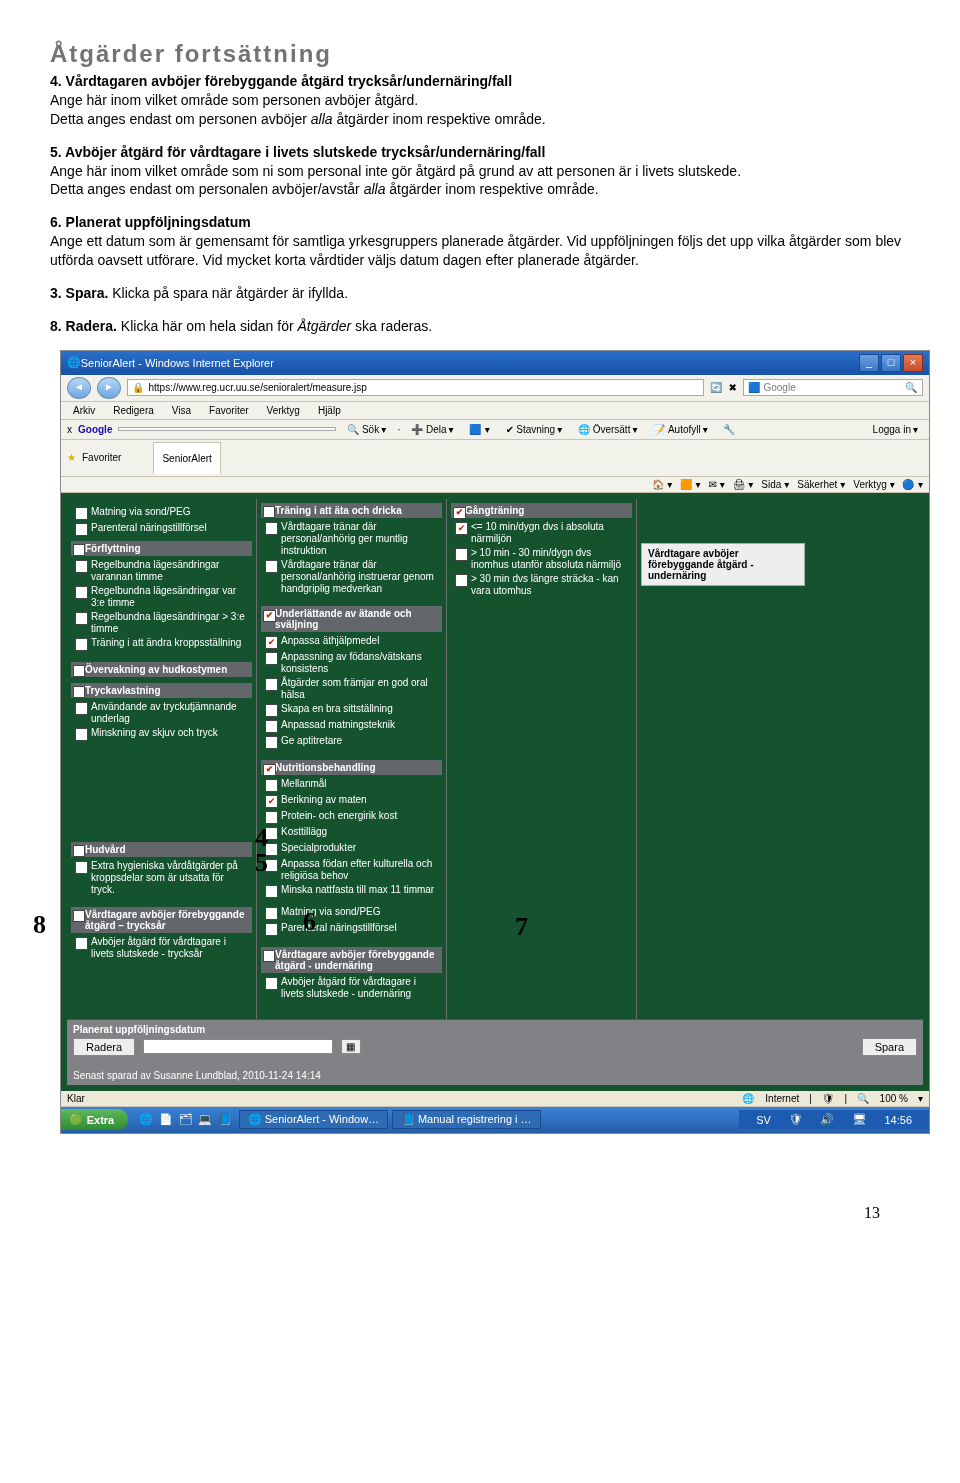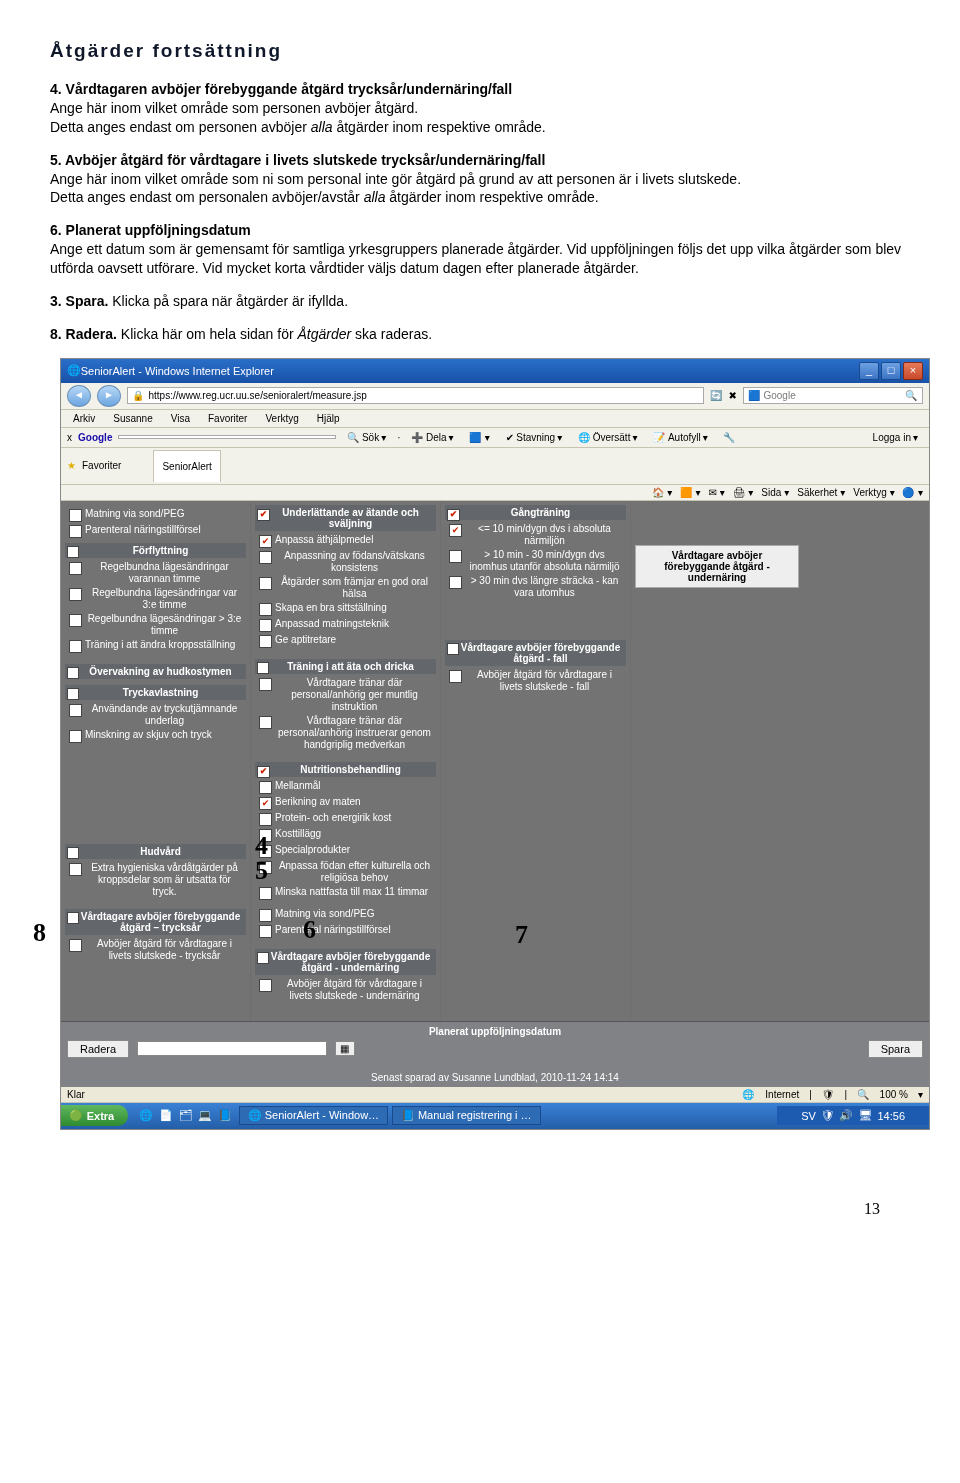--- a/index.html
+++ b/index.html
@@ -5,24 +5,24 @@
   body {
     font-family: Arial, Helvetica, sans-serif;
     font-size: 14px;
     color: #000;
     margin: 0;
     padding: 40px 50px 30px 50px;
     width: 860px;
     background: #fff;
   }
   h2.section-title {
-    color: #0f172a;
-    font-size: 19px;
+    color: #737373;
+    font-size: 24px;
     letter-spacing: 2px;
-    margin: 0 0 18px 0;
+    margin: 0 0 4px 0;
     font-weight: bold;
   }
   p { margin: 0 0 14px 0; line-height: 1.35; }
   .bold { font-weight: bold; }
   .italic { font-style: italic; }
   .screenshot-wrap {
     position: relative;
     width: 870px;
     margin-left: 10px;
     margin-top: 10px;
@@ -87,23 +87,22 @@
     border:1px solid transparent; padding:1px 4px;
   }
   .fav-row .tab {
     background:#fff; border:1px solid #c8c4b2; border-bottom:none;
     padding:10px 8px;
   }
   .cmd-row { justify-content:flex-end; gap:8px; }
   .cmd-row .cmd { display:flex; align-items:center; gap:3px; }
 
   .content-area {
-    background: #737373;
-    padding: 0;
-    text-align: center;
+    background: #14532d;
+    padding: 6px;
   }
   .form-columns {
     display: flex;
     align-items: stretch;
   }
   .col {
     flex: 0 0 190px;
     border-right: 1px solid #6e6e6e;
     padding: 4px 4px 8px 4px;
     box-sizing: border-box;
@@ -164,22 +163,22 @@
     padding: 4px 14px 4px 8px; font-weight:bold;
     border-radius: 0 10px 10px 0;
     display:flex; align-items:center; gap:4px;
   }
   .task-item {
     background:#2e6bb5; border:1px solid #1a4a8e;
     padding: 2px 8px; margin-left:4px;
     max-width:150px; overflow:hidden; white-space:nowrap;
   }
   .tray {
-    margin-left:auto; background:#1d5bb0; padding:3px 24px;
-    display:flex; gap:5px; align-items:center;
+    margin-left:auto; background:#1d5bb0; padding:3px 17px;
+    display:flex; gap:18px; align-items:center;
   }
   .overlay-num {
     position:absolute;
     font-family: "Times New Roman", serif;
     font-size: 26px;
     font-weight: bold;
     color:#000;
   }
   .page-num {
     text-align:right;
@@ -246,21 +245,21 @@
         <span style="display:flex;gap:3px;align-items:center">
             <span>🟦</span>
             <span style="color:#7a7a7a">Google</span>
           </span>
         <span style="color:#1a6a1a">🔍</span>
       </div>
     </div>
 
     <div class="menu-row">
       <span>Arkiv</span>
-      <span>Susanne</span>
+      <span>Redigera</span>
       <span>Visa</span>
       <span>Favoriter</span>
       <span>Verktyg</span>
       <span>Hjälp</span>
     </div>
 
     <div class="toolbar-row">
       <span>x </span>
       <span class="g-lbl">Google</span>
       <span class="g-input"></span>
@@ -361,20 +360,33 @@
               <div class="cb-row">
                   <span class="cb"></span>
                   <span>Avböjer åtgärd för vårdtagare i livets slutskede - trycksår</span>
                 </div>
             </div>
           </div>
         </div>
 
         <div class="col">
           <div class="panel">
+            <div class="panel-header"><span class="hcb"></span><span>Träning i att äta och dricka</span></div>
+            <div class="panel-body">
+              <div class="cb-row">
+                  <span class="cb"></span>
+                  <span>Vårdtagare tränar där personal/anhörig ger muntlig instruktion</span>
+                </div>
+              <div class="cb-row">
+                  <span class="cb"></span>
+                  <span>Vårdtagare tränar där personal/anhörig instruerar genom handgriplig medverkan</span>
+                </div>
+            </div>
+          </div>
+          <div class="panel">
             <div class="panel-header"><span class="cb checked" style="position:absolute;left:2px;top:3px;width:10px;height:10px"></span><span>Underlättande av ätande och sväljning</span></div>
             <div class="panel-body">
               <div class="cb-row">
                   <span class="cb checked"></span>
                   <span>Anpassa äthjälpmedel</span>
                 </div>
               <div class="cb-row">
                   <span class="cb"></span>
                   <span>Anpassning av födans/vätskans konsistens</span>
                 </div>
@@ -390,33 +402,20 @@
                   <span class="cb"></span>
                   <span>Anpassad matningsteknik</span>
                 </div>
               <div class="cb-row">
                   <span class="cb"></span>
                   <span>Ge aptitretare</span>
                 </div>
             </div>
           </div>
           <div class="panel">
-            <div class="panel-header"><span class="hcb"></span><span>Träning i att äta och dricka</span></div>
-            <div class="panel-body">
-              <div class="cb-row">
-                  <span class="cb"></span>
-                  <span>Vårdtagare tränar där personal/anhörig ger muntlig instruktion</span>
-                </div>
-              <div class="cb-row">
-                  <span class="cb"></span>
-                  <span>Vårdtagare tränar där personal/anhörig instruerar genom handgriplig medverkan</span>
-                </div>
-            </div>
-          </div>
-          <div class="panel">
             <div class="panel-header"><span class="cb checked" style="position:absolute;left:2px;top:3px;width:10px;height:10px"></span><span>Nutritionsbehandling</span></div>
             <div class="panel-body">
               <div class="cb-row">
                   <span class="cb"></span>
                   <span>Mellanmål</span>
                 </div>
               <div class="cb-row">
                   <span class="cb checked"></span>
                   <span>Berikning av maten</span>
                 </div>
@@ -474,29 +473,20 @@
                   <span class="cb"></span>
                   <span>&gt; 10 min - 30 min/dygn dvs inomhus utanför absoluta närmiljö</span>
                 </div>
               <div class="cb-row">
                   <span class="cb"></span>
                   <span>&gt; 30 min dvs längre sträcka - kan vara utomhus</span>
                 </div>
             </div>
           </div>
           <div style="height:30px"></div>
-          <div class="panel">
-            <div class="panel-header"><span class="hcb"></span><span>Vårdtagare avböjer förebyggande åtgärd - fall</span></div>
-            <div class="panel-body">
-              <div class="cb-row">
-                  <span class="cb"></span>
-                  <span>Avböjer åtgärd för vårdtagare i livets slutskede - fall</span>
-                </div>
-            </div>
-          </div>
         </div>
 
         <div class="col last">
           <div style="height:40px"></div>
           <div style="background:#eee;color:#000;border:1px solid #aaa;padding:4px 6px;font-weight:bold;font-size:10px;width:150px">Vårdtagare avböjer förebyggande åtgärd - undernäring</div>
         </div>
       </div>
 
       <div class="bottom-bar">
         <div style="font-weight:bold;margin-bottom:3px">Planerat uppföljningsdatum</div>

